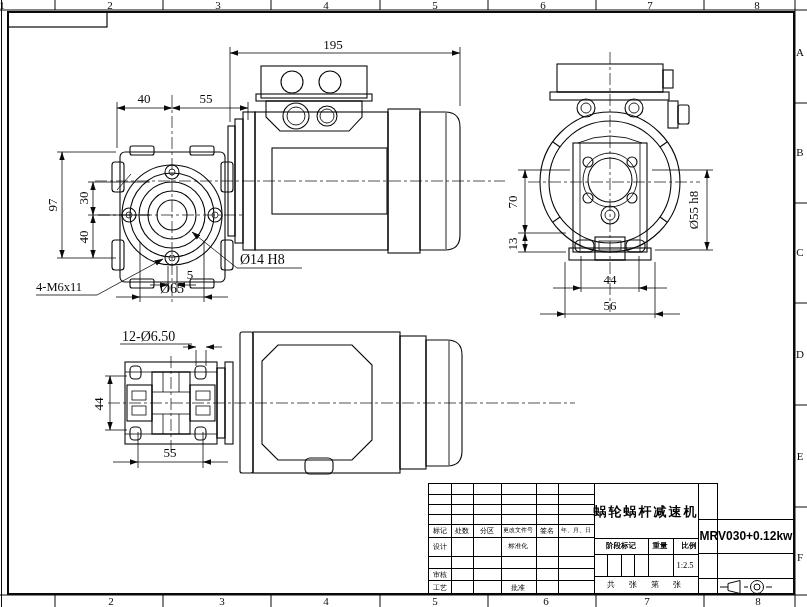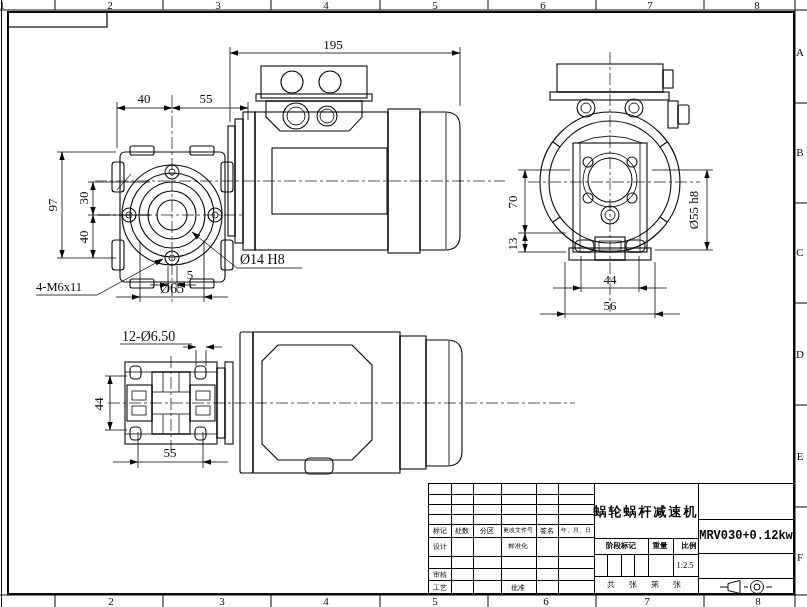--- a/index.html
+++ b/index.html
@@ -2,31 +2,31 @@
 <html><head>
 <meta charset="utf-8">
 <style>
   html,body{margin:0;padding:0;background:#e8e8e8;}
   .sheet{position:relative;width:807px;height:607px;background:#ffffff;overflow:hidden;
          font-family:"Liberation Sans",sans-serif;color:#000;}
   svg text{font-family:"Liberation Serif",serif;fill:#0a0a0a;}
   .dimtxt{font-size:13px;}
   .gridtxt{font-size:11px;font-family:"Liberation Serif",serif;}
   
-  .tb{position:absolute;left:428px;top:483px;width:366px;height:111px;
+  .tb{position:absolute;left:428px;top:483px;width:290px;height:111px;
       border:1.5px solid #000;box-sizing:border-box;background:#fff;}
   .vl{position:absolute;width:1px;background:#000;}
   .hl{position:absolute;height:1px;background:#000;}
   .cell{position:absolute;transform:translate(-50%,-50%);font-size:7px;white-space:nowrap;
         line-height:1;color:#000;}
   .cell.tiny{font-size:6px;}
   .cell.small{font-size:6.5px;}
   .cell.med{font-size:7.5px;font-weight:bold;}
   .tb-title{font-size:13px;font-weight:bold;letter-spacing:2px;}
-  .tb-model{font-size:12px;font-weight:bold;font-family:Liberation Mono, monospace;}
+  .tb-model{font-size:12px;font-weight:bold;font-family:Liberation Sans, sans-serif;}
   .tb-scale{font-size:8.5px;font-family:"Liberation Serif",serif;}
   .sheetword{font-size:8px;}
 </style>
 </head>
 <body>
 
 <div class="sheet">
 
 <svg width="807" height="607" viewBox="0 0 807 607" style="position:absolute;left:0;top:0;">
   <defs>

